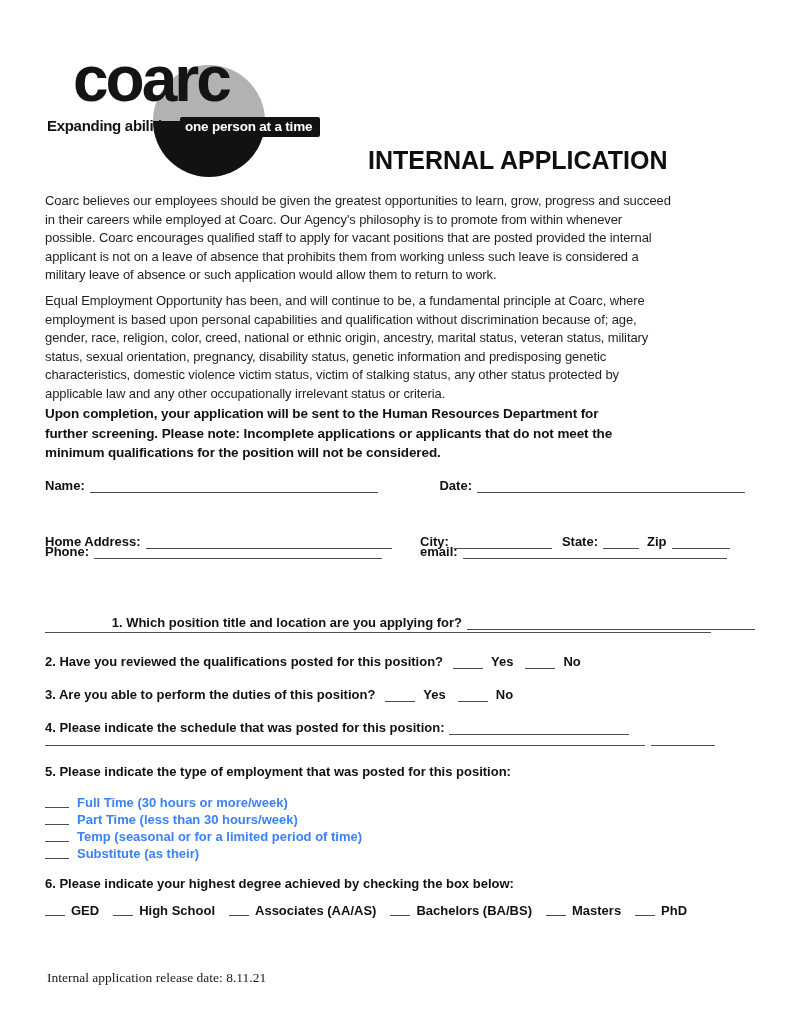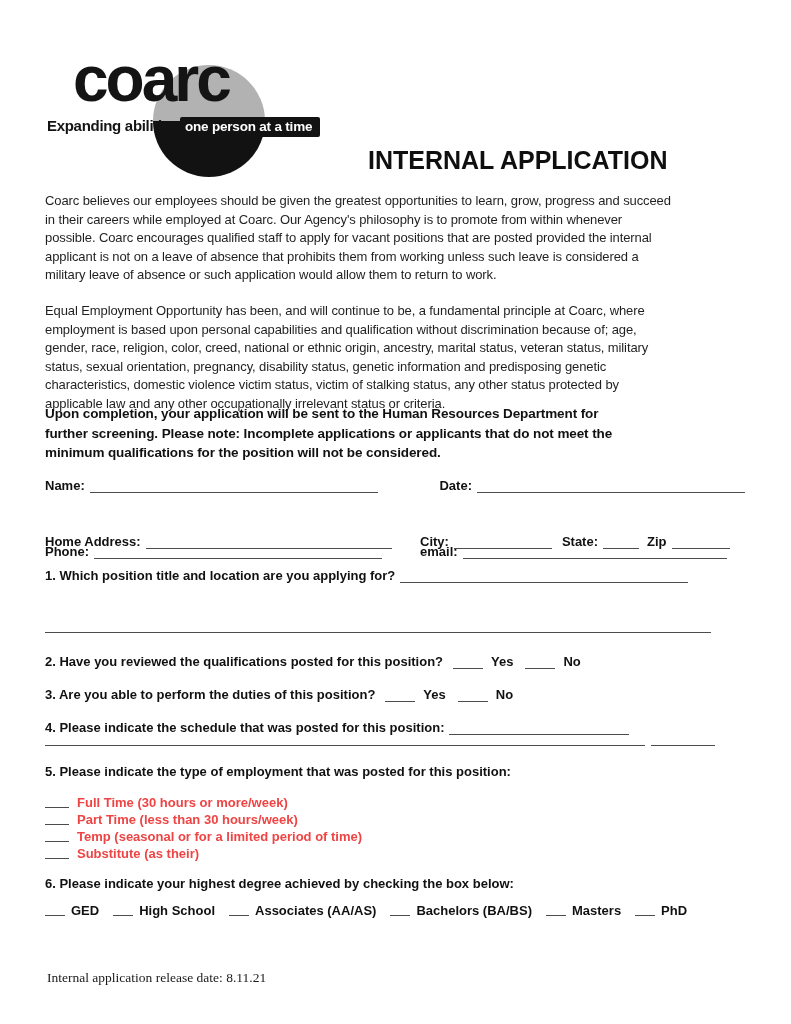--- a/index.html
+++ b/index.html
@@ -42,21 +42,21 @@
     font-size: 25px; font-weight: bold; color: #0f0f0f; letter-spacing: 0px;
     white-space: nowrap;
   }
   
   .para {
     position: absolute; left: 45px; width: 708px;
     font-size: 13px; line-height: 18.6px; white-space: pre-line;
     color: #1f1f1f; letter-spacing: -0.1px;
   }
   .para-1 { top: 192px; }
-  .para-2 { top: 292px; margin-top: 10px; }
+  .para-2 { top: 292px; }
   .notice {
     position: absolute; left: 45px; top: 404px; width: 690px;
     font-size: 13.5px; font-weight: bold; line-height: 19.5px;
     white-space: pre-line; color: #111111; letter-spacing: -0.1px;
   }
   
   .field-row {
     position: absolute; left: 45px; width: 700px;
     display: flex; align-items: flex-end;
     font-size: 13px; font-weight: bold; color: #111;
@@ -78,40 +78,40 @@
   .b-state { width: 36px; margin-right: 8px; }
   .b-zip { width: 58px; }
   .b-phone { width: 288px; }
   .b-email { width: 264px; }
   
   .question {
     position: absolute; left: 45px; width: 710px;
     font-size: 13px; font-weight: bold; color: #111;
     display: flex; align-items: flex-end; white-space: nowrap;
   }
-  .q1 { top: 568px; }
+  .q1 { top: 615px; justify-content: flex-end; }
   .q2 { top: 654px; align-items: flex-end; }
   .q3 { top: 687px; }
   .q4 { top: 720px; }
   .q5 { top: 764px; }
   .q6 { top: 876px; text-align: right; }
   .b-q1 { width: 288px; }
   .b-yn { width: 30px; margin: 0 8px 0 10px; }
   .yn-label { margin-right: 2px; }
   .b-q4 { width: 180px; }
   .rule {
     position: absolute; border-bottom: 1.5px solid #4d4d4d; height: 0;
   }
   .q1-line { left: 45px; top: 632px; width: 666px; }
   .q4-line-long { left: 45px; top: 745px; width: 600px; }
   .q4-line-short { left: 651px; top: 745px; width: 64px; }
   
   .q5-options {
     position: absolute; left: 45px; top: 794px;
-    font-size: 13px; font-weight: bold; color: #ef4444; line-height: 17px;
+    font-size: 13px; font-weight: bold; color: #3b82f6; line-height: 17px;
   }
   .opt-row { display: flex; align-items: flex-end; margin-bottom: 0; }
   .b-opt { width: 24px; margin: 0 8px 3px 0; border-bottom: 1.4px solid #4d4d4d; height: 12px; display: inline-block; }
   .q6-row {
     position: absolute; left: 45px; top: 903px; width: 720px;
     display: flex; align-items: flex-end;
     font-size: 13px; font-weight: bold; color: #111; white-space: nowrap;
   }
   .b-deg { width: 20px; margin: 0 6px 2px 0; border-bottom: 1.4px solid #4d4d4d; height: 12px; display: inline-block; }
   .deg-group { display: flex; align-items: flex-end; margin-right: 14px; }

